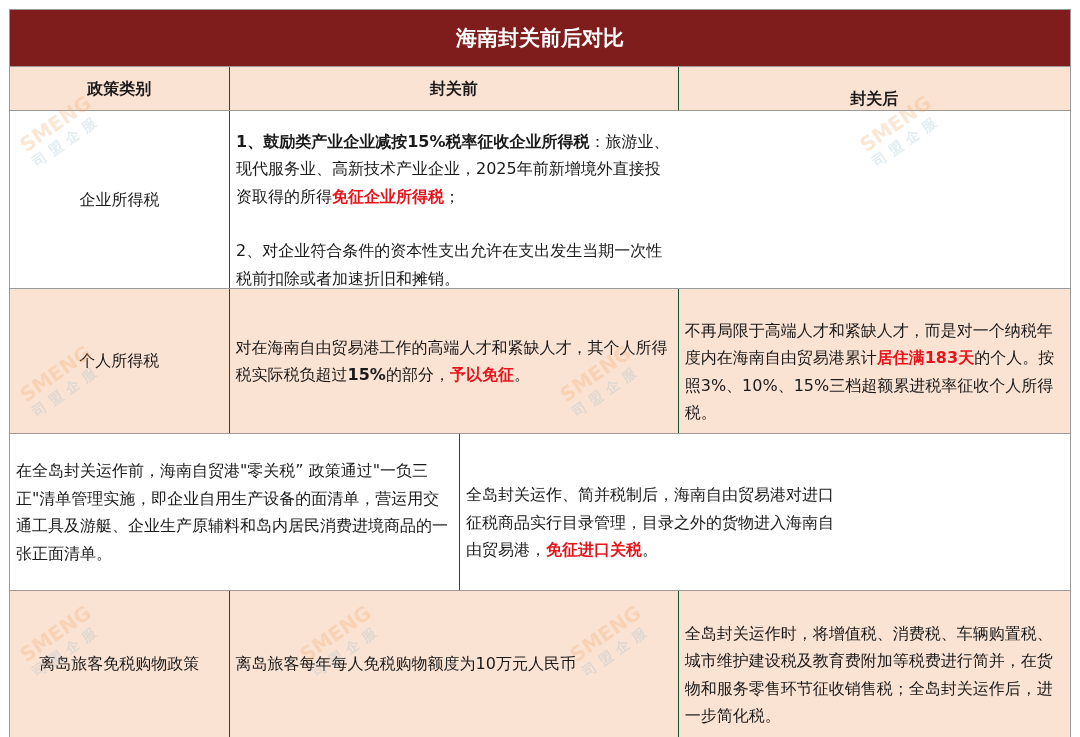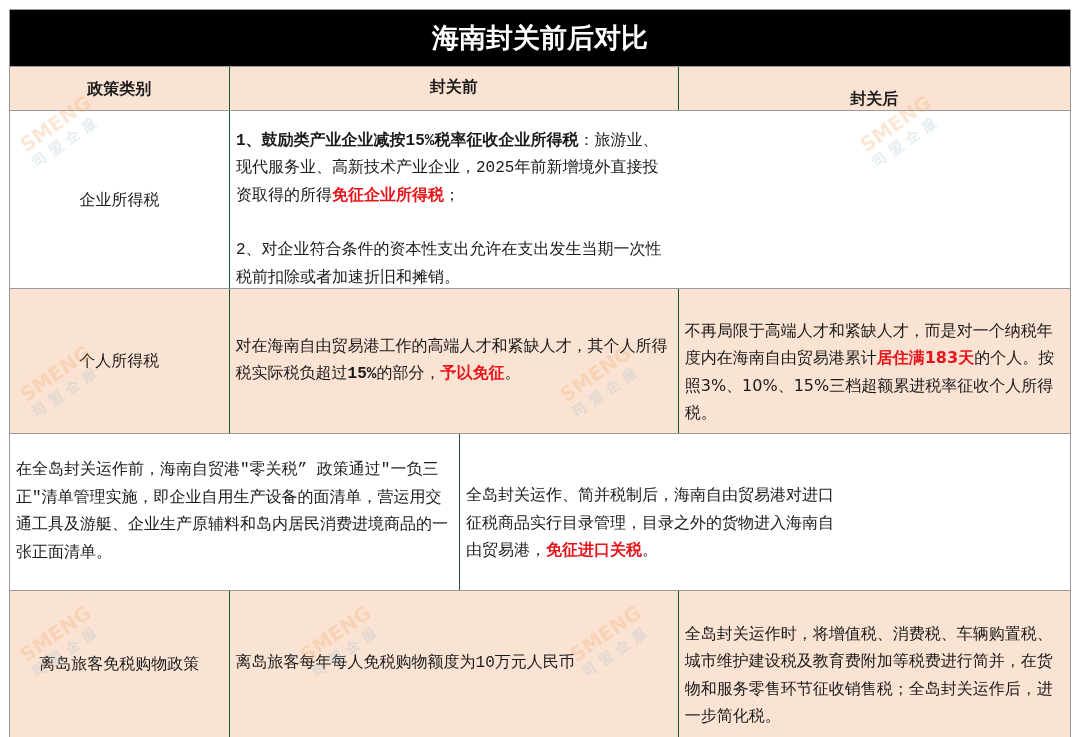--- a/index.html
+++ b/index.html
@@ -1,27 +1,27 @@
 <!DOCTYPE html>
 <html><head>
 <meta charset="utf-8">
 <style>
   html, body { margin:0; padding:0; background:#ffffff; }
   body { width:1080px; height:737px; position:relative; overflow:hidden;
          font-family:"DejaVu Sans","Liberation Sans",sans-serif; color:#1a1a1a; }
   .table { position:absolute; left:9px; top:9px; width:1062px; border:1px solid #9a9a9a; box-sizing:border-box; }
-  .title { height:56px; background:#000000; color:#ffffff; font-weight:bold; font-size:27px;
+  .title { height:56px; background:#7f1d1d; color:#ffffff; font-weight:bold; font-size:21px;
            display:flex; align-items:center; justify-content:center; border-bottom:1px solid #9a9a9a; }
   .row { display:flex; border-bottom:1px solid #9a9a9a; box-sizing:border-box; }
   .row:last-child { border-bottom:none; }
   .cell { box-sizing:border-box; border-right:1px solid #14532d; padding:0 6px;
           display:flex; align-items:center; font-size:16px; line-height:27.5px; }
   .cell:last-child { border-right:none;margin-top:21px; }
   .c1 { width:220px; justify-content:center; text-align:center; }
-  .c2 { width:450px;font-family:Liberation Mono, monospace; }
+  .c2 { width:450px; }
   .c3 { width:392px; }
   .hdr { height:44px; background:#fbe3d4; font-weight:bold; }
   .hdr .cell { justify-content:center; }
   .peach { background:#fbe3d4; }
   .white { background:#ffffff; }
   .r1 { height:178px; }
   .r2 { height:145px; }
   .r3 { height:157px; }
   .r4 { height:146px; }
   .red { color:#e8141b; font-weight:bold; }

